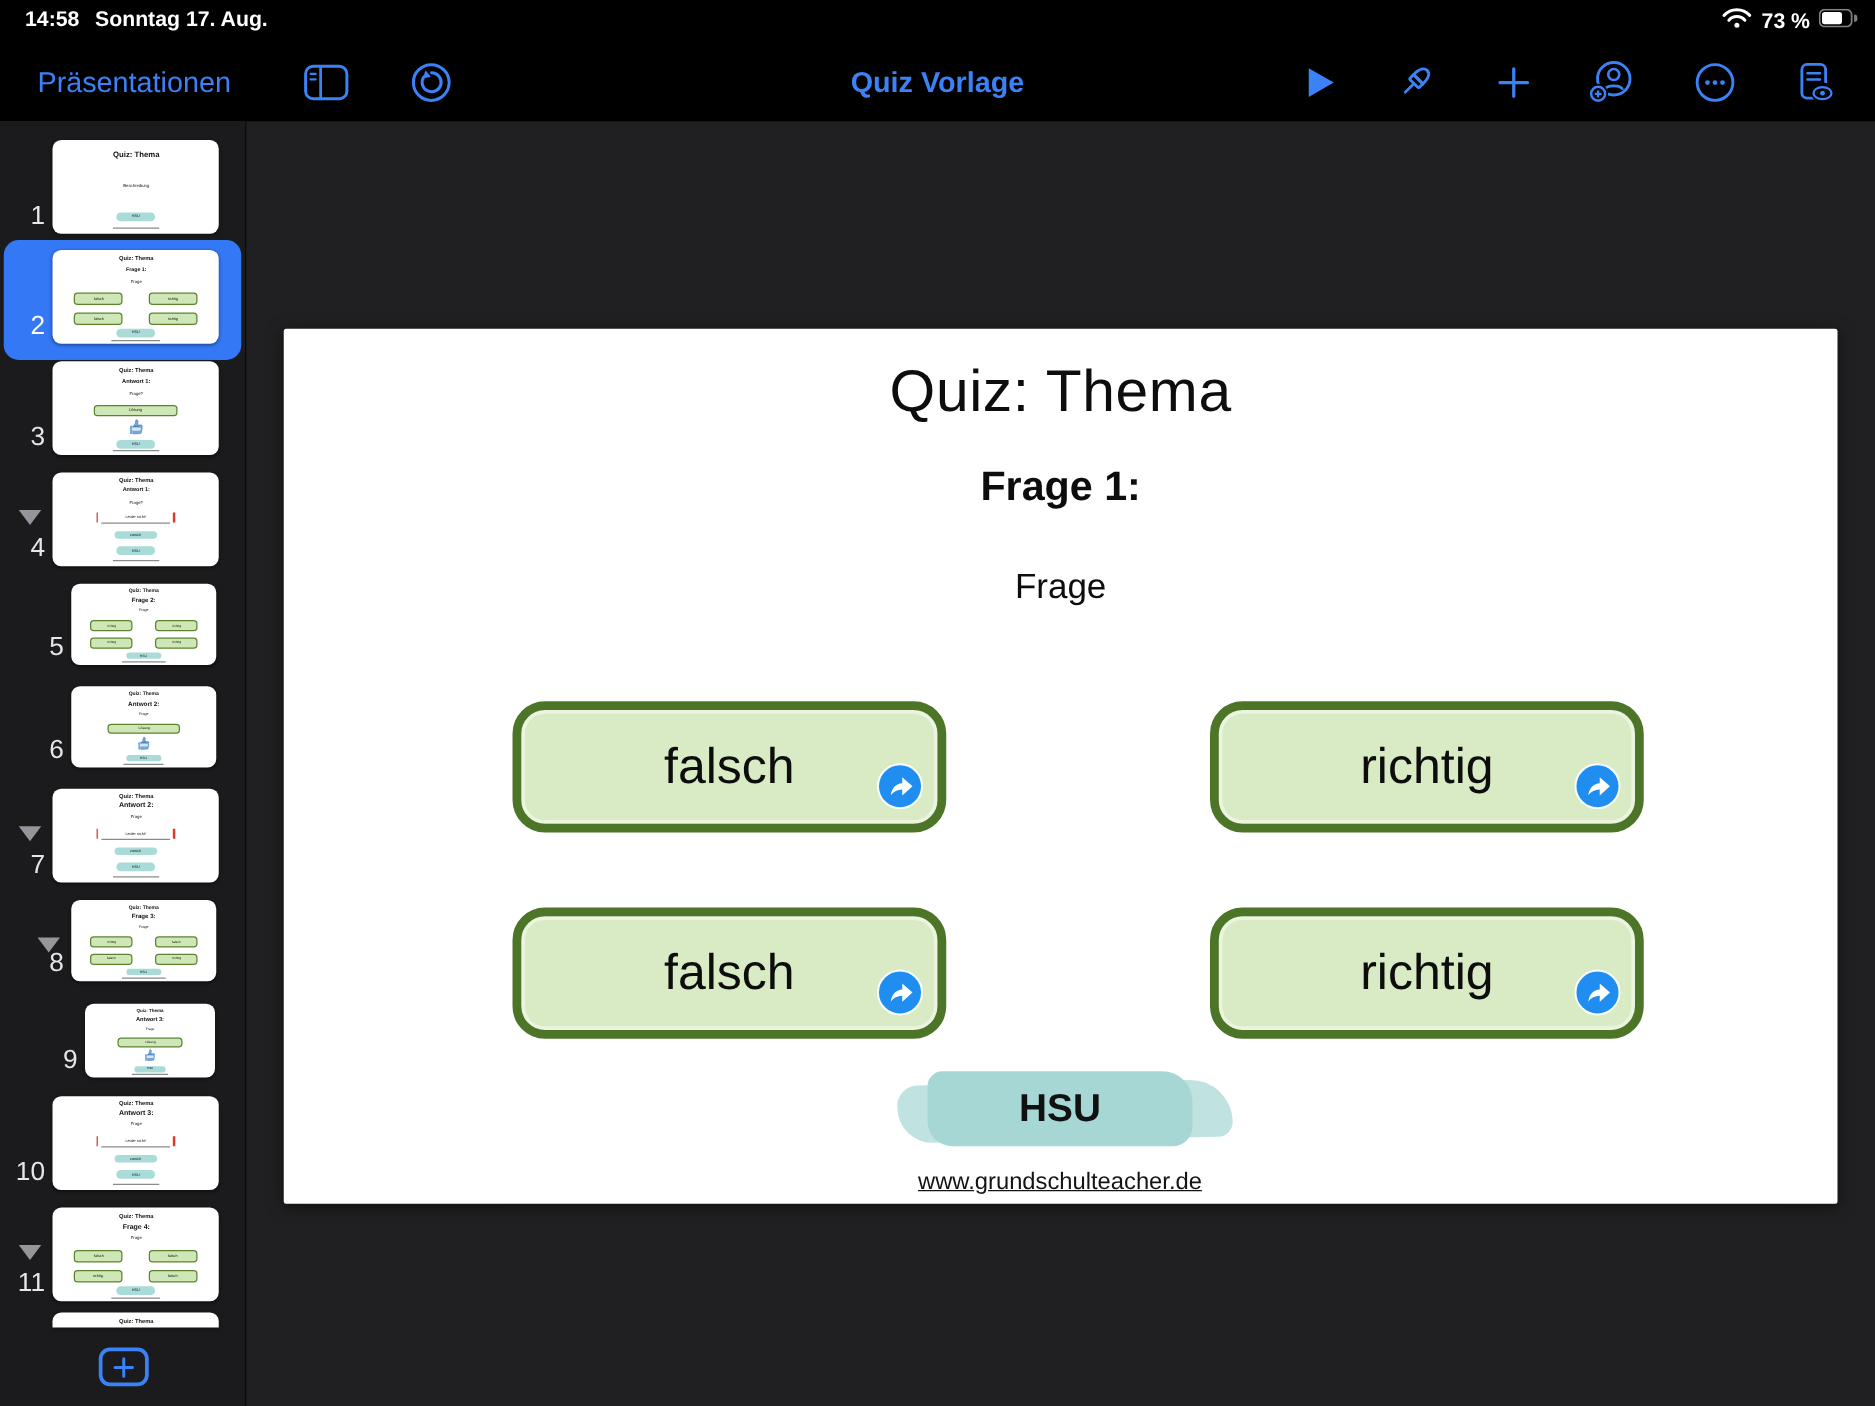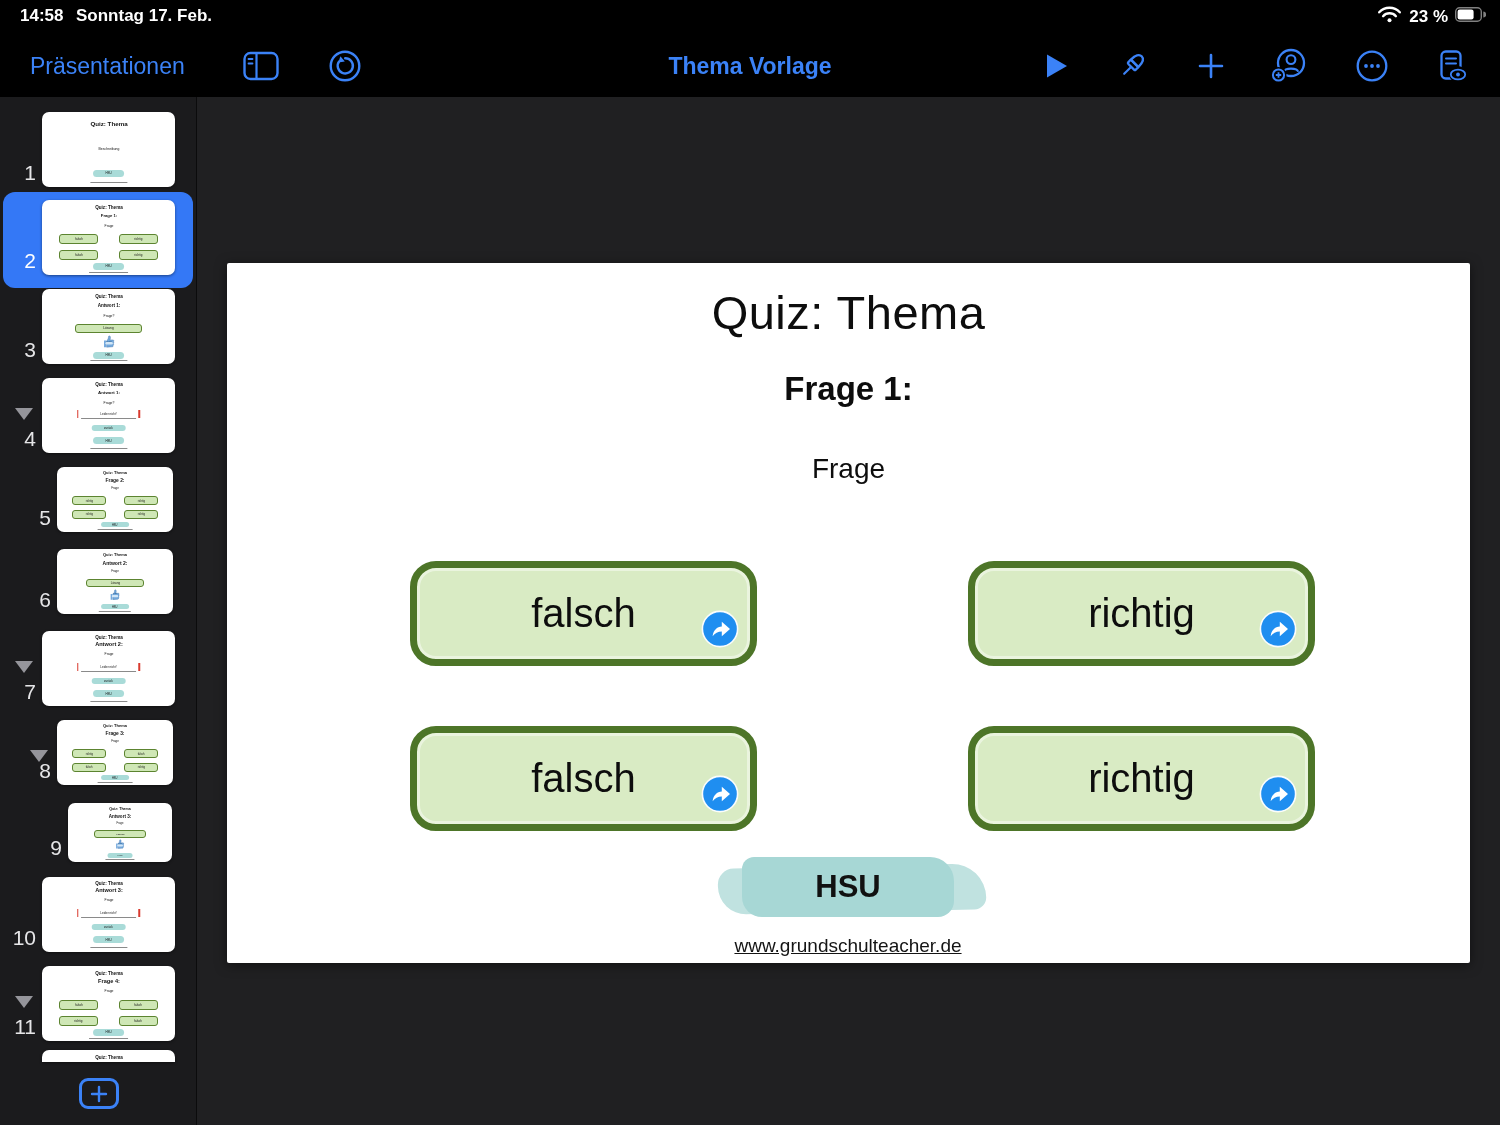--- a/index.html
+++ b/index.html
@@ -75,30 +75,30 @@
                 border-radius:12px 24px 16px 20px;}
   .hsuWrap span{position:relative;font-size:31px;font-weight:700;color:#111;}
   .siteLink{position:absolute;left:621px;top:672px;transform:translateX(-50%);
             font-size:19px;color:#141414;text-decoration:underline;white-space:nowrap;}
 </style>
 </head>
 <body>
 
 <div class="statusbar">
   <div class="time">14:58</div>
-  <div class="date">Sonntag 17. Feb.</div>
+  <div class="date">Sonntag 17. Aug.</div>
   <div class="statusRight">
     <span>
       <svg width="25" height="17" viewBox="0 0 25 17" fill="none" stroke="#fff" stroke-linecap="round">
         <path d="M2.2 6.3 a14 14 0 0 1 20.6 0" stroke-width="2.4"></path>
         <path d="M6.1 10.2 a8.5 8.5 0 0 1 12.8 0" stroke-width="2.4"></path>
         <circle cx="12.5" cy="14.2" r="2" fill="#fff" stroke="none"></circle>
       </svg>
     </span>
-    <span class="battPct">23 %</span>
+    <span class="battPct">73 %</span>
     <span>
       <svg width="31" height="15" viewBox="0 0 31 15">
         <rect x="0.7" y="0.7" width="25.6" height="13.6" rx="4" fill="none" stroke="rgba(255,255,255,.5)" stroke-width="1.4"></rect>
         <rect x="2.6" y="2.6" width="16" height="9.8" rx="2.2" fill="#fff"></rect>
         <path d="M28.3 4.6 a2.9 2.9 0 0 1 0 5.8 z" fill="rgba(255,255,255,.5)"></path>
       </svg>
     </span>
   </div>
 </div>
 
@@ -114,21 +114,21 @@
   </span>
 
   <span class="tbIcon" style="left:345px">
     <svg width="36" height="36" viewBox="0 0 36 36" fill="none" stroke="#3b82f7">
       <circle cx="18" cy="18" r="14.3" stroke-width="2.4"></circle>
       <path d="M12.1 13.4 a7.6 7.6 0 1 0 6.1 -3.2" stroke-width="2.4" stroke-linecap="round"></path>
       <path d="M13.4 8.2 L11.4 14.6 L17.8 13.6 Z" fill="#3b82f7" stroke="none"></path>
     </svg>
   </span>
 
-  <div class="docTitle">Thema Vorlage</div>
+  <div class="docTitle">Quiz Vorlage</div>
 
   <span class="tbIcon" style="left:1056px">
     <svg width="34" height="36" viewBox="0 0 34 36">
       <path d="M8 6.5 L28 18 L8 29.5 Z" fill="#3b82f7"></path>
     </svg>
   </span>
 
   <span class="tbIcon" style="left:1132px">
     <svg width="38" height="38" viewBox="0 0 36 36">
       <g transform="rotate(45 18 18)" stroke="#3b82f7" fill="none" stroke-width="2.2">

